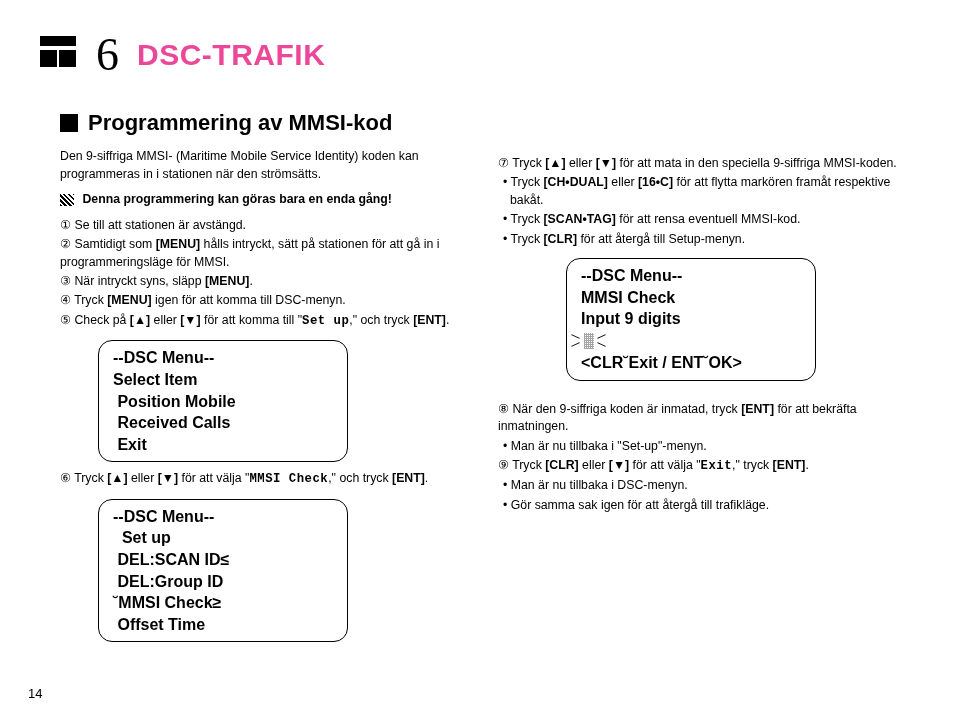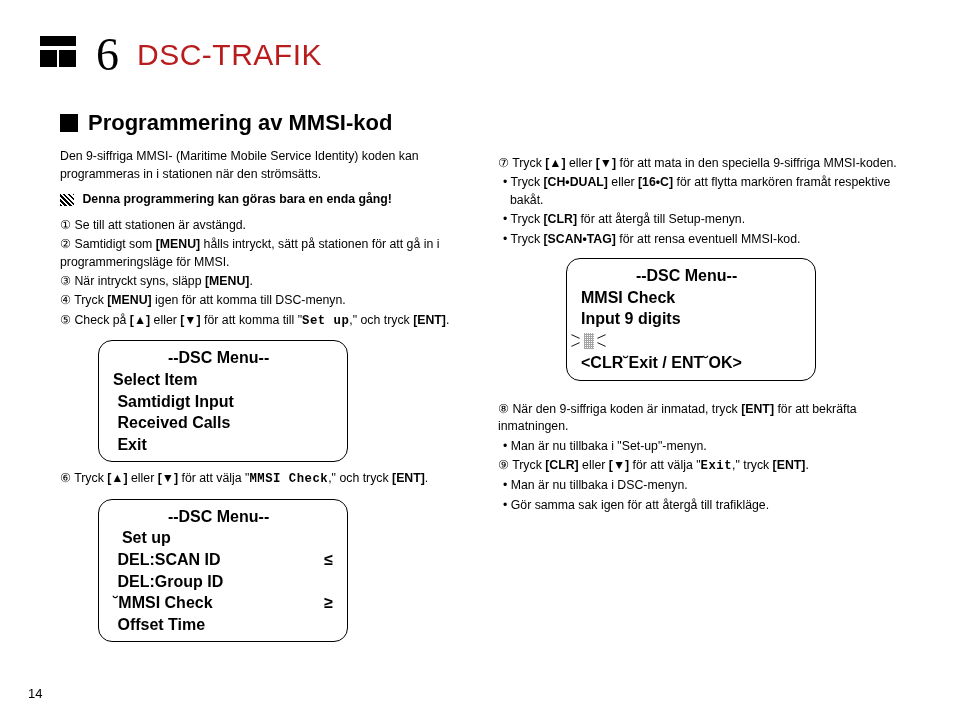--- a/index.html
+++ b/index.html
@@ -20,21 +20,21 @@
   }
   .header-icon {
     width: 38px;
     height: 38px;
     position: relative;
   }
   .header-icon .top-bar { position: absolute; top: 0; left: 0; width: 36px; height: 10px; background:#000; }
   .header-icon .left-sq { position: absolute; top: 14px; left: 0; width: 17px; height: 17px; background:#000; }
   .header-icon .right-sq { position: absolute; top: 14px; left: 19px; width: 17px; height: 17px; background:#000; }
   .chapter-num { font-size: 46px; font-weight: 400; font-family: "Times New Roman", serif; }
-  .chapter-title { font-size: 30px; font-weight: 400; color: #b91c1c; letter-spacing: 0.5px; }
+  .chapter-title { font-size: 30px; font-weight: 700; color: #ec4899; letter-spacing: 0.5px; }
   .columns { display: flex; gap: 16px; padding-left: 20px; }
   .col { width: 430px; font-size: 12.3px; line-height: 1.42; }
   .section-title {
     display: flex; align-items: center; gap: 10px;
     font-size: 22px; font-weight: 700; margin-bottom: 10px;
   }
   .section-title .sq { width: 18px; height: 18px; background: #000; display: inline-block; }
   .para { margin-bottom: 8px; }
   .hatched {
     display: inline-block;
@@ -49,21 +49,21 @@
     border: 1.2px solid #000;
     border-radius: 14px;
     width: 250px;
     padding: 6px 14px 6px 14px;
     margin: 10px 0 8px 38px;
     font-family: Arial, sans-serif;
     font-size: 16px;
     font-weight: 550;
     line-height: 1.35;
   }
-  .display-box .line { display:flex; justify-content: space-between; white-space: pre; }
+  .display-box .line { display:flex; justify-content: flex-start; white-space: pre; }
   .blink-icon {
     display: inline-block;
     width: 30px; height: 22px; position: relative;
     vertical-align: middle;
   }
   .blink-icon::before {
     content:""; position:absolute; left:3px; top:3px; width:10px; height:16px;
     background: repeating-linear-gradient(90deg,#000 0 1px, transparent 1px 2px),
                 repeating-linear-gradient(0deg,#000 0 1px, transparent 1px 2px);
     opacity:.35;
@@ -115,21 +115,21 @@
     <div class="step">
       <span>④ Tryck </span><span class="bold">[MENU]</span><span> igen för att komma till DSC-menyn.</span>
     </div>
     <div class="step">
       <span>⑤ Check på </span><span class="bold">[▲]</span><span> eller </span><span class="bold">[▼]</span><span> för att komma till "</span><span class="dotfont">Set up</span><span>," och tryck </span><span class="bold">[ENT]</span><span>.</span>
     </div>
 
     <div class="display-box">
       <div class="line"><span></span><span>--DSC Menu--</span><span>  </span></div>
       <div class="line"><span>Select Item</span><span> </span></div>
-      <div class="line"><span> Samtidigt Input</span><span> </span></div>
+      <div class="line"><span> Position Mobile</span><span> </span></div>
       <div class="line"><span> Received Calls</span><span> </span></div>
       <div class="line"><span> Exit</span><span></span></div>
     </div>
 
     <div class="step">
       <span>⑥ Tryck </span><span class="bold">[▲]</span><span> eller </span><span class="bold">[▼]</span><span> för att välja "</span><span class="dotfont">MMSI Check</span><span>," och tryck </span><span class="bold">[ENT]</span><span>.</span>
     </div>
 
     <div class="display-box" style="margin-bottom:0;">
       <div class="line"><span></span><span>--DSC Menu--</span><span>  </span></div>
@@ -142,24 +142,24 @@
   </div>
 
   <div class="col" style="padding-top:48px;">
     <div class="step">
       <span>⑦ Tryck </span><span class="bold">[▲]</span><span> eller </span><span class="bold">[▼]</span><span> för att mata in den speciella 9-siffriga MMSI-koden.</span>
     </div>
     <div class="bullet-sub">
       <span>• Tryck </span><span class="bold">[CH•DUAL]</span><span> eller </span><span class="bold">[16•C]</span><span> för att flytta markören framåt respektive bakåt.</span>
     </div>
     <div class="bullet-sub">
-      <span>• Tryck </span><span class="bold">[CLR]</span><span> för att återgå till Setup-menyn.</span>
+      <span>• Tryck </span><span class="bold">[SCAN•TAG]</span><span> för att rensa eventuell MMSI-kod.</span>
     </div>
     <div class="bullet-sub">
-      <span>• Tryck </span><span class="bold">[SCAN•TAG]</span><span> för att rensa eventuell MMSI-kod.</span>
+      <span>• Tryck </span><span class="bold">[CLR]</span><span> för att återgå till Setup-menyn.</span>
     </div>
 
     <div class="display-box" style="margin-left:68px;">
       <div class="line"><span></span><span>--DSC Menu--</span><span>  </span></div>
       <div class="line"><span>MMSI Check</span><span> </span></div>
       <div class="line"><span>Input 9 digits</span><span> </span></div>
       <div class="line"><span class="blink-icon"><span class="ray r1"></span><span class="ray r2"></span><span class="ray r3"></span><span class="ray r4"></span></span><span></span></div>
       <div class="line"><span>&lt;CLR˘Exit / ENT˘OK&gt;</span><span></span></div>
     </div>
 

